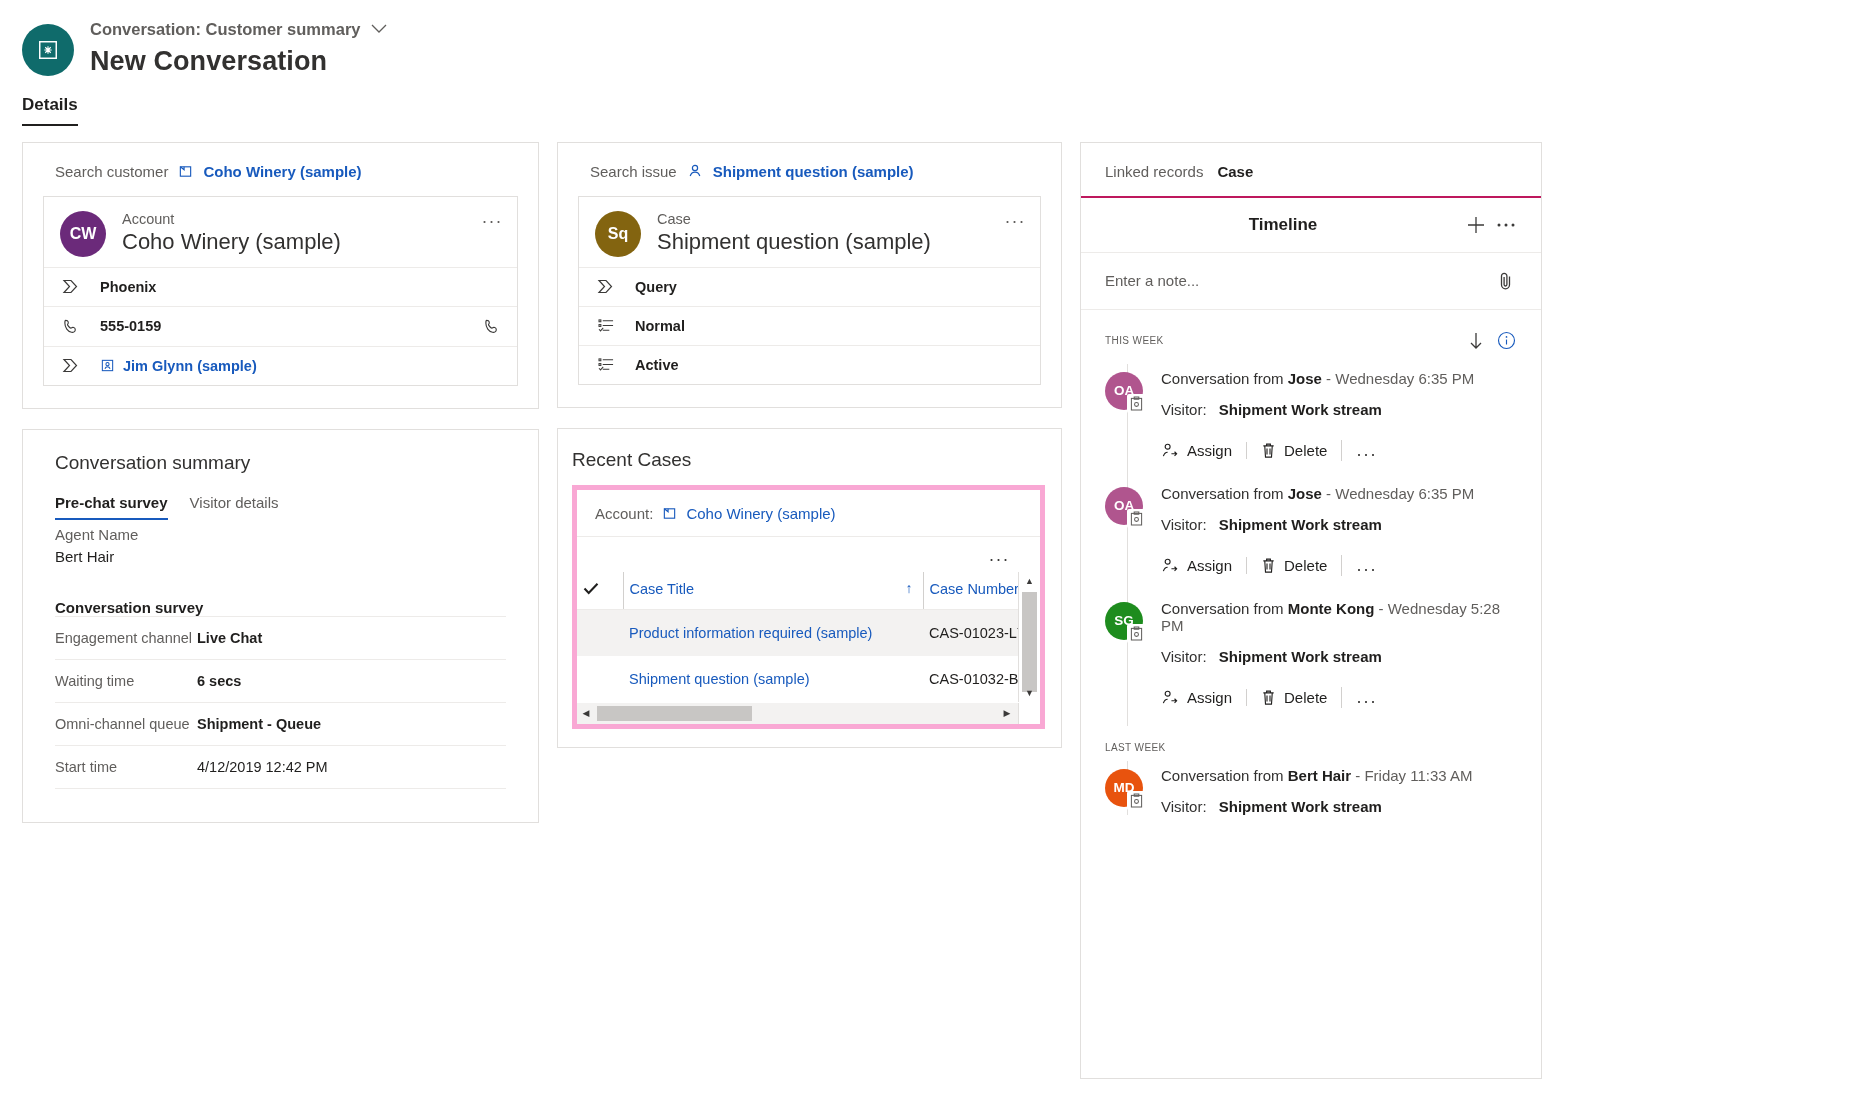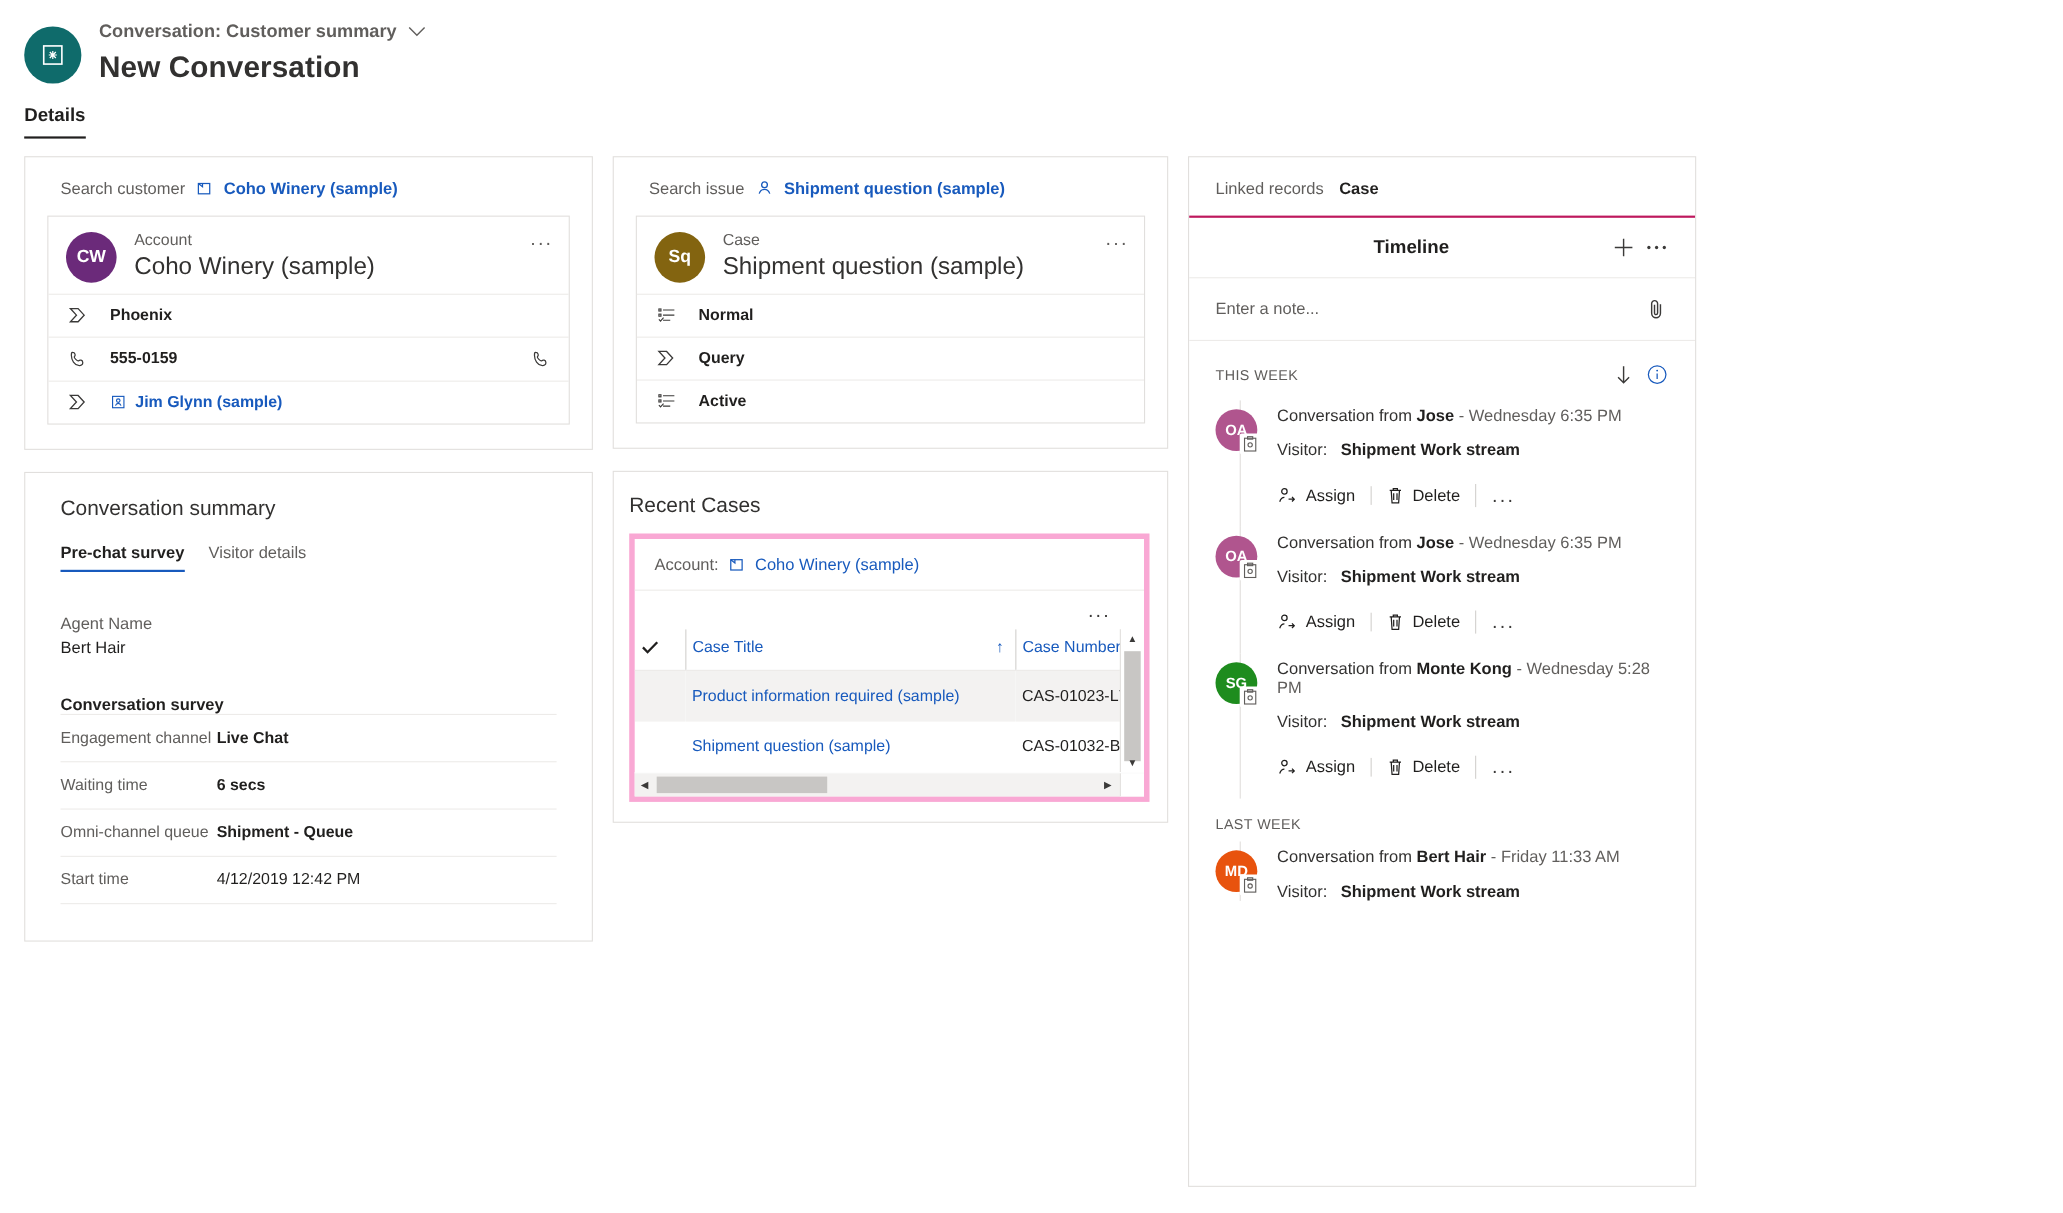--- a/index.html
+++ b/index.html
@@ -72,21 +72,21 @@
   .ent-row .ico { width: 22px; flex: 0 0 22px; display: flex; justify-content: center; color: #3b3a39; }
   .ent-row .val-link { color: #185ABD; font-weight: bold; display: flex; align-items: center; gap: 8px; cursor: pointer; }
   .row-act { position: absolute; right: 16px; color: #3b3a39; cursor: pointer; display: flex; }
 
   
   .cs-title { font-size: 19px; color: #323130; padding: 22px 0 0 32px; }
   .cs-tabs { display: flex; gap: 22px; padding: 20px 0 0 32px; }
   .cs-tab { font-size: 15px; color: #605e5c; padding-bottom: 7px; cursor: pointer; }
   .cs-tab.on { color: #201f1e; font-weight: bold; border-bottom: 2.5px solid #185ABD; }
   .cs-body { padding: 0 32px 0 32px; }
-  .cs-flabel { font-size: 15px; color: #605e5c; margin-top: 39px; }
+  .cs-flabel { font-size: 15px; color: #605e5c; margin-top: 6px; }
   .cs-fvalue { font-size: 15px; color: #201f1e; margin-top: 5px; }
   .cs-sect { font-size: 15px; font-weight: bold; color: #201f1e; margin-top: 34px; }
   .cs-kv {
     display: flex; align-items: center; border-top: 1px solid #edebe9;
     padding: 13px 0; font-size: 14.5px;
   }
   .cs-kv .k { width: 142px; flex: 0 0 142px; color: #605e5c; }
   .cs-kv .v { color: #201f1e; font-weight: bold; }
   .cs-kv .v.plain { font-weight: normal; }
   .cs-end { border-top: 1px solid #edebe9; height: 34px; }
@@ -137,21 +137,21 @@
   }
   .tl-hdr .t { font-size: 17px; font-weight: bold; color: #201f1e; flex: 1 1 auto; }
   .icbtn { width: 30px; height: 30px; display: flex; align-items: center; justify-content: center; color: #3b3a39; cursor: pointer; }
   .tl-note {
     display: flex; align-items: center; padding: 13px 20px 13px 24px;
     border-top: 1px solid #edebe9; border-bottom: 1px solid #edebe9;
   }
   .tl-note .ph { flex: 1 1 auto; font-size: 15px; color: #605e5c; }
 
   .grp { display: flex; align-items: center; padding: 16px 20px 8px 24px; }
-  .grp .g { font-size: 13px; color: #605e5c; letter-spacing: .4px; flex: 1 1 auto; }
+  .grp .g { font-size: 10px; color: #605e5c; letter-spacing: .4px; flex: 1 1 auto; }
 
   .item { display: flex; padding: 0 18px 0 24px; position: relative; }
   .rail { position: absolute; left: 46px; top: 0; bottom: 0; width: 1px; background: #e1dfdd; }
   .item .avw { position: relative; width: 44px; flex: 0 0 44px; padding-top: 8px; z-index: 2; }
   .item .tav {
     width: 38px; height: 38px; border-radius: 50%; color: #fff;
     font-size: 13.5px; font-weight: bold; display: flex; align-items: center; justify-content: center;
   }
   .badge-ic {
     position: absolute; left: 22px; top: 30px; width: 19px; height: 19px;
@@ -319,35 +319,35 @@
             <div class="av" style="background:#836410">Sq</div>
             <div class="ent-meta">
               <div class="ent-type">Case</div>
               <div class="ent-name">Shipment question (sample)</div>
             </div>
             <div class="dots-tr">...</div>
           </div>
 
           <div class="ent-row">
             <span class="ico">
+              <svg width="18" height="15" viewBox="0 0 18 15" fill="none" stroke="#3b3a39" stroke-width="1.2">
+                  <path d="M2 1.5h7l5.5 6-5.5 6H2l5.5-6z"></path>
+                </svg>
+            </span>
+            <span>Query</span>
+          </div>
+          <div class="ent-row">
+            <span class="ico">
               <svg width="17" height="15" viewBox="0 0 18 16" fill="none" stroke="#3b3a39" stroke-width="1.1">
                 <rect x="1" y="2" width="2" height="2"></rect>
                   <rect x="1" y="7" width="2" height="2"></rect>
                 <path d="M5 3h11M5 8h11M5 13h7M1 12l1.6 1.8L5.5 10.5"></path>
               </svg>
             </span>
             <span>Normal</span>
-          </div>
-          <div class="ent-row">
-            <span class="ico">
-              <svg width="18" height="15" viewBox="0 0 18 15" fill="none" stroke="#3b3a39" stroke-width="1.2">
-                  <path d="M2 1.5h7l5.5 6-5.5 6H2l5.5-6z"></path>
-                </svg>
-            </span>
-            <span>Query</span>
           </div>
           <div class="ent-row">
             <span class="ico">
               <svg width="17" height="15" viewBox="0 0 18 16" fill="none" stroke="#3b3a39" stroke-width="1.1">
                 <rect x="1" y="2" width="2" height="2"></rect>
                   <rect x="1" y="7" width="2" height="2"></rect>
                 <path d="M5 3h11M5 8h11M5 13h7M1 12l1.6 1.8L5.5 10.5"></path>
               </svg>
             </span>
             <span>Active</span>

